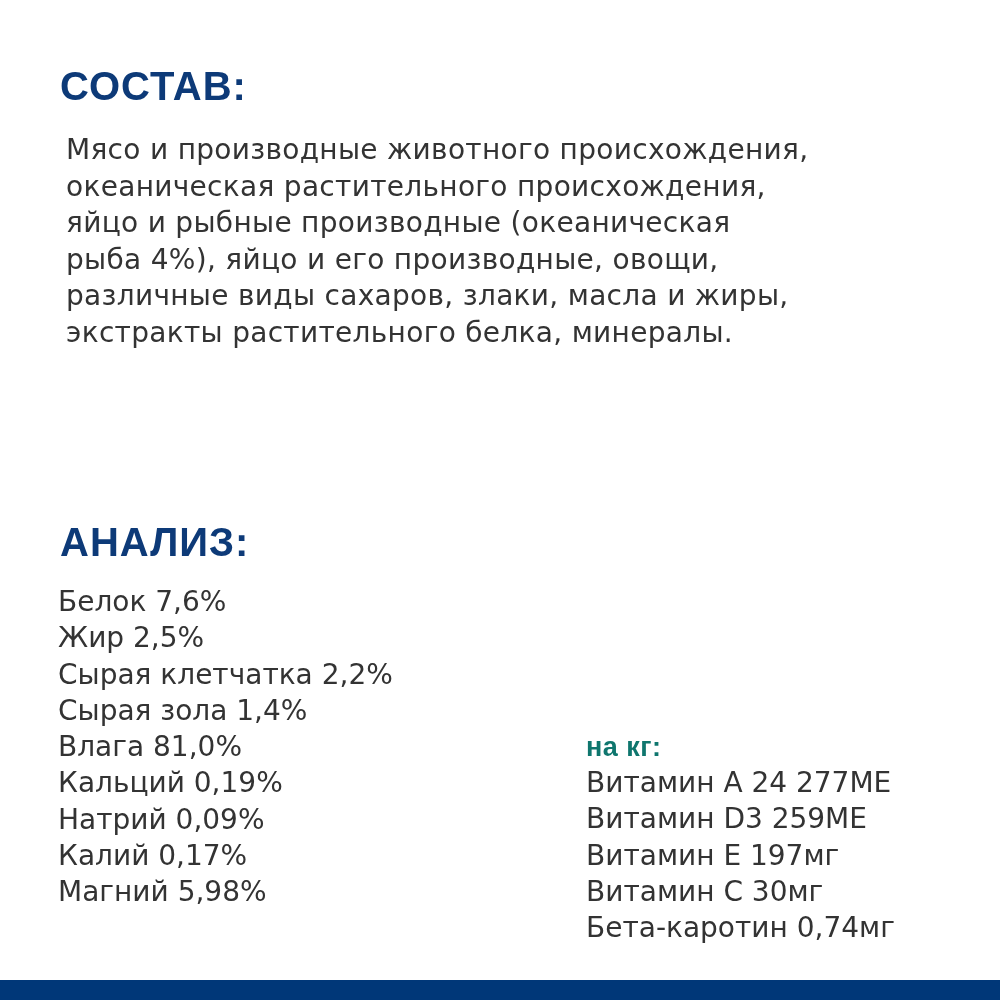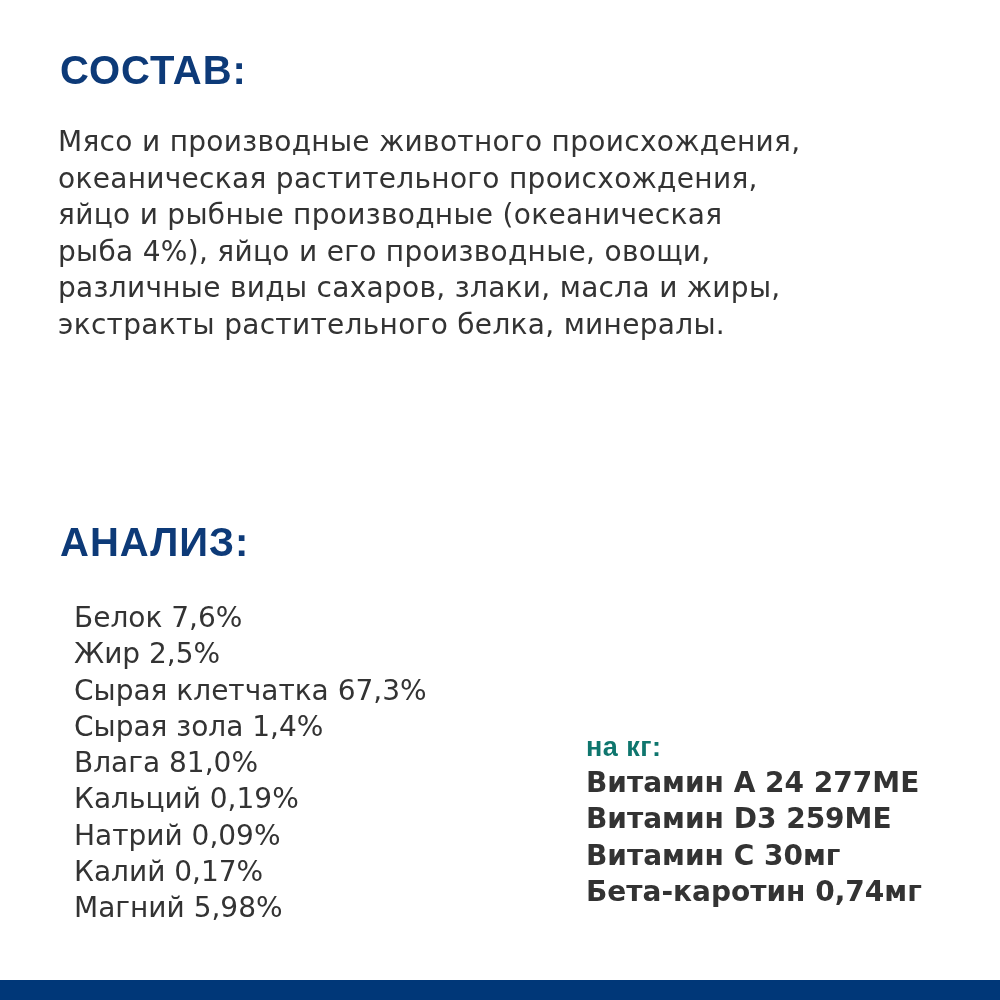--- a/index.html
+++ b/index.html
@@ -19,41 +19,41 @@
       position: absolute;
       left: 60px;
       margin: 0;
       font-family: "Liberation Sans", "DejaVu Sans", sans-serif;
       font-weight: bold;
       font-size: 40px;
       letter-spacing: 1px;
       color: #0d3a78;
       line-height: 1;
     }
-    #composition-heading { top: 50px; }
+    #composition-heading { top: 66px; }
     #analysis-heading { top: 522px; }
 
     .composition-text {
       position: absolute;
       left: 58px;
       top: 124px;
       width: 930px;
-      margin: 0;
+      margin: 8px;
       font-size: 28px;
       line-height: 36.5px;
       color: #333333;
       letter-spacing: 0.3px;
     }
     .composition-text span { display: block; white-space: nowrap; }
 
     .analysis-list {
       position: absolute;
       left: 58px;
       top: 584px;
-      margin: 16px;
+      margin: 0;
       padding: 0;
       list-style: none;
       font-size: 28px;
       line-height: 36.3px;
       color: #333333;
     }
     .analysis-list li { white-space: nowrap; }
 
     .perkg {
       position: absolute;
@@ -70,21 +70,20 @@
       line-height: 36px;
       letter-spacing: 0.5px;
     }
     .perkg-list {
       list-style: none;
       margin: 0;
       padding: 0;
       font-size: 28px;
       line-height: 36.3px;
       color: #333333;
-      font-weight: bold;
     }
     .perkg-list li { white-space: nowrap; }
 
     .footer-bar {
       position: absolute;
       left: 0;
       top: 980px;
       width: 1000px;
       height: 20px;
       background: #003778;
@@ -102,32 +101,33 @@
   <span>рыба 4%), яйцо и его производные, овощи,</span>
   <span>различные виды сахаров, злаки, масла и жиры,</span>
   <span>экстракты растительного белка, минералы.</span>
 </p>
 
 <h2 id="analysis-heading" class="heading">АНАЛИЗ:</h2>
 
 <ul class="analysis-list">
   <li>Белок 7,6%</li>
   <li>Жир 2,5%</li>
-  <li>Сырая клетчатка 67,3%</li>
+  <li>Сырая клетчатка 2,2%</li>
   <li>Сырая зола 1,4%</li>
   <li>Влага 81,0%</li>
   <li>Кальций 0,19%</li>
   <li>Натрий 0,09%</li>
   <li>Калий 0,17%</li>
   <li>Магний 5,98%</li>
 </ul>
 
 <div class="perkg">
   <div class="perkg-title">на кг:</div>
   <ul class="perkg-list">
     <li>Витамин А 24 277МЕ</li>
     <li>Витамин D3 259МЕ</li>
+    <li>Витамин Е 197мг</li>
     <li>Витамин С 30мг</li>
     <li>Бета-каротин 0,74мг</li>
   </ul>
 </div>
 
 <div class="footer-bar"></div>
 
 </body></html>

